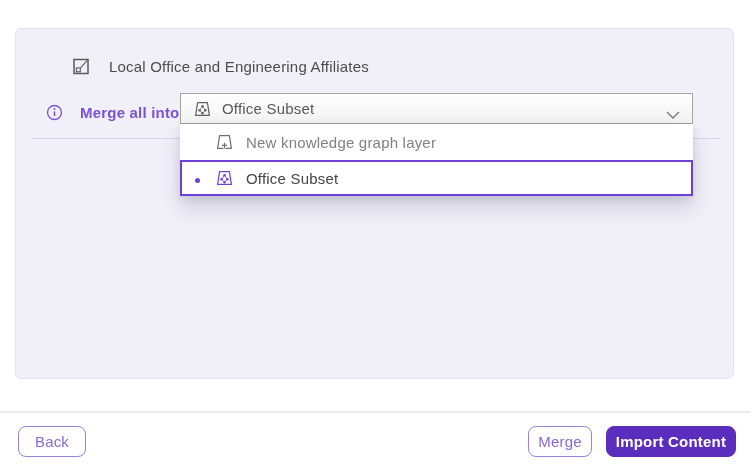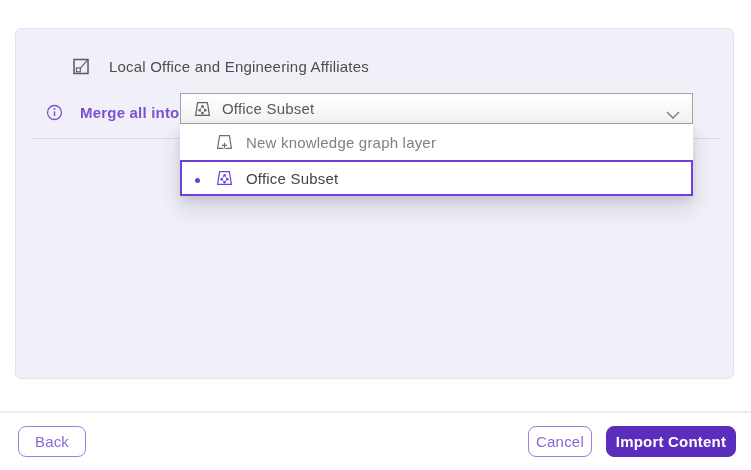--- a/index.html
+++ b/index.html
@@ -131,16 +131,16 @@
         </span>
         <span class="lbl">Office Subset</span>
       </div>
 
     </div>
   </div>
 
   <div class="footer-divider"></div>
 
   <div class="btn ghost btn-back">Back</div>
-  <div class="btn ghost btn-cancel">Cancel</div>
+  <div class="btn ghost btn-cancel">Merge</div>
   <div class="btn btn-import">Import Content</div>
 
 </div>
 
 </body></html>

